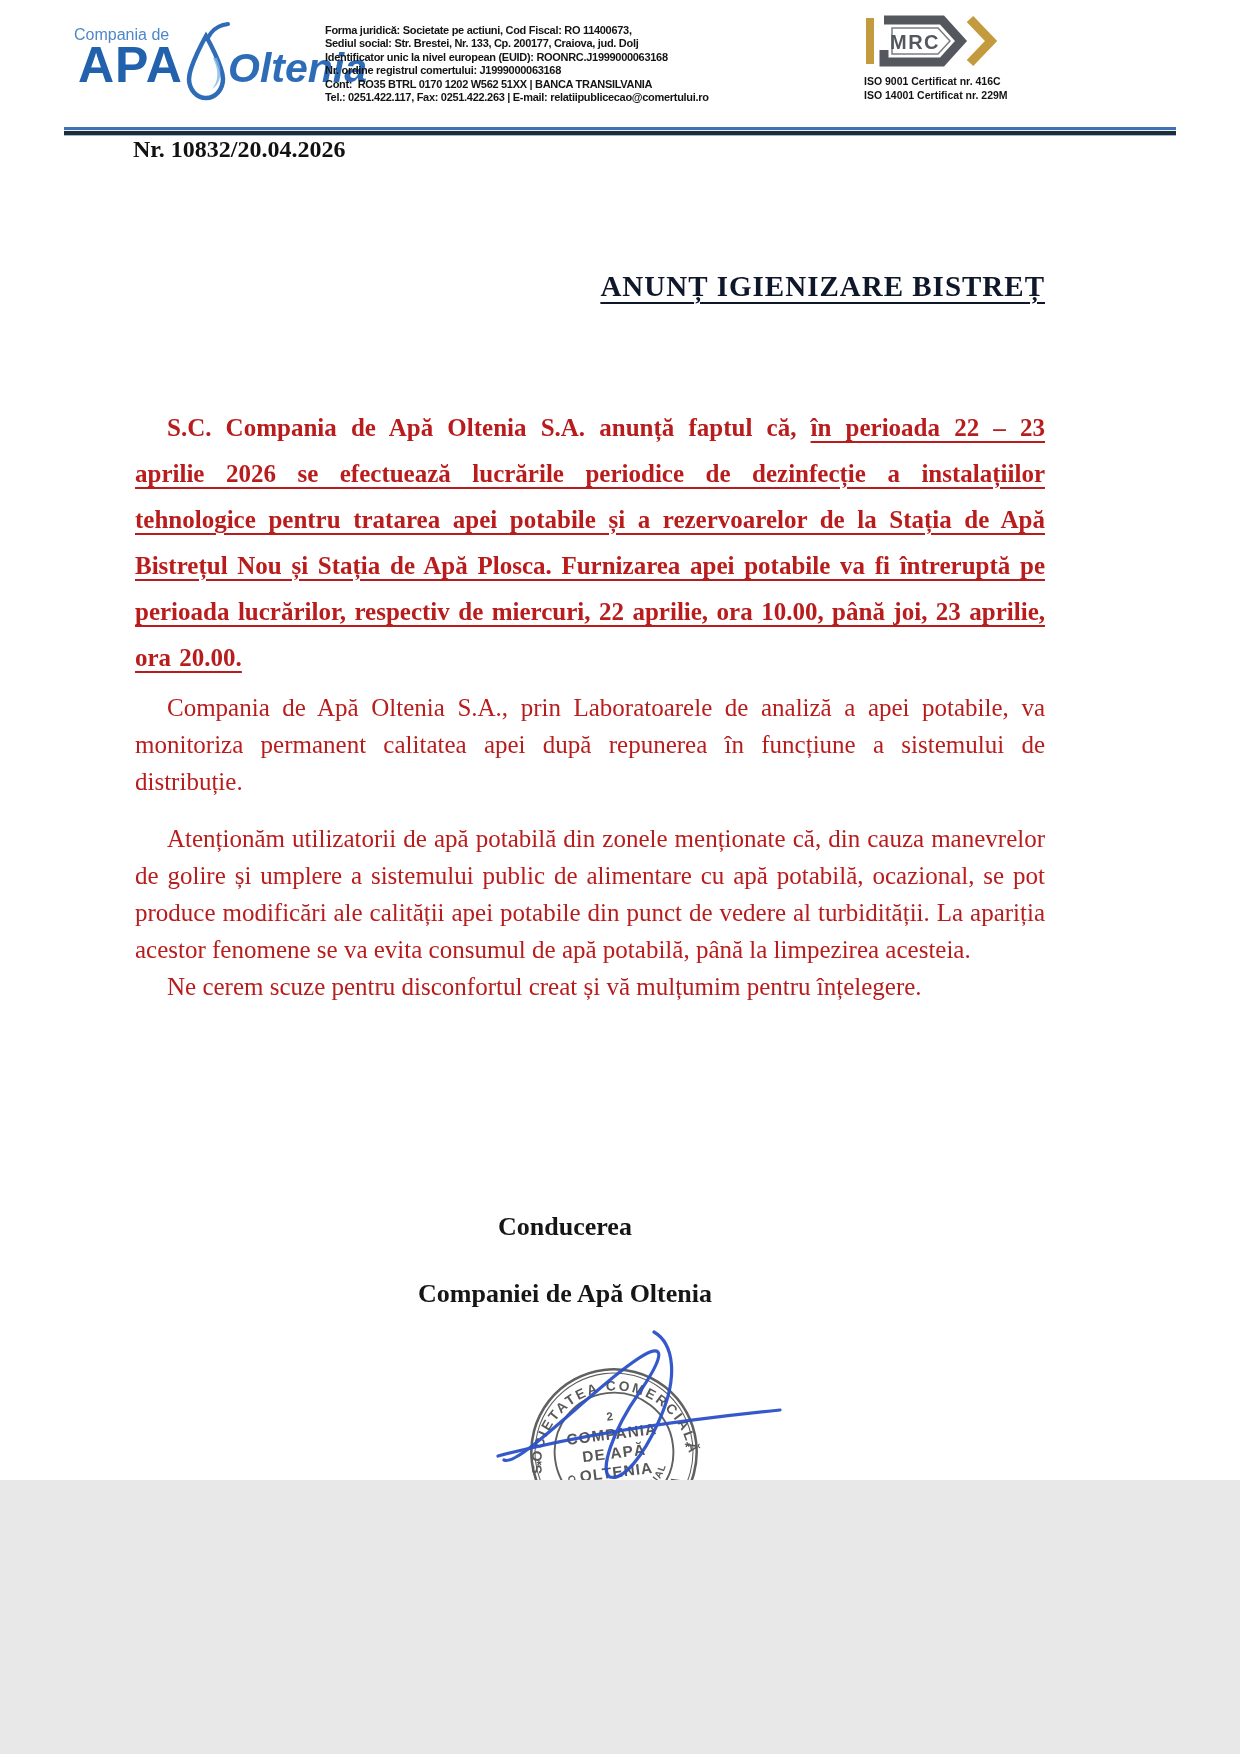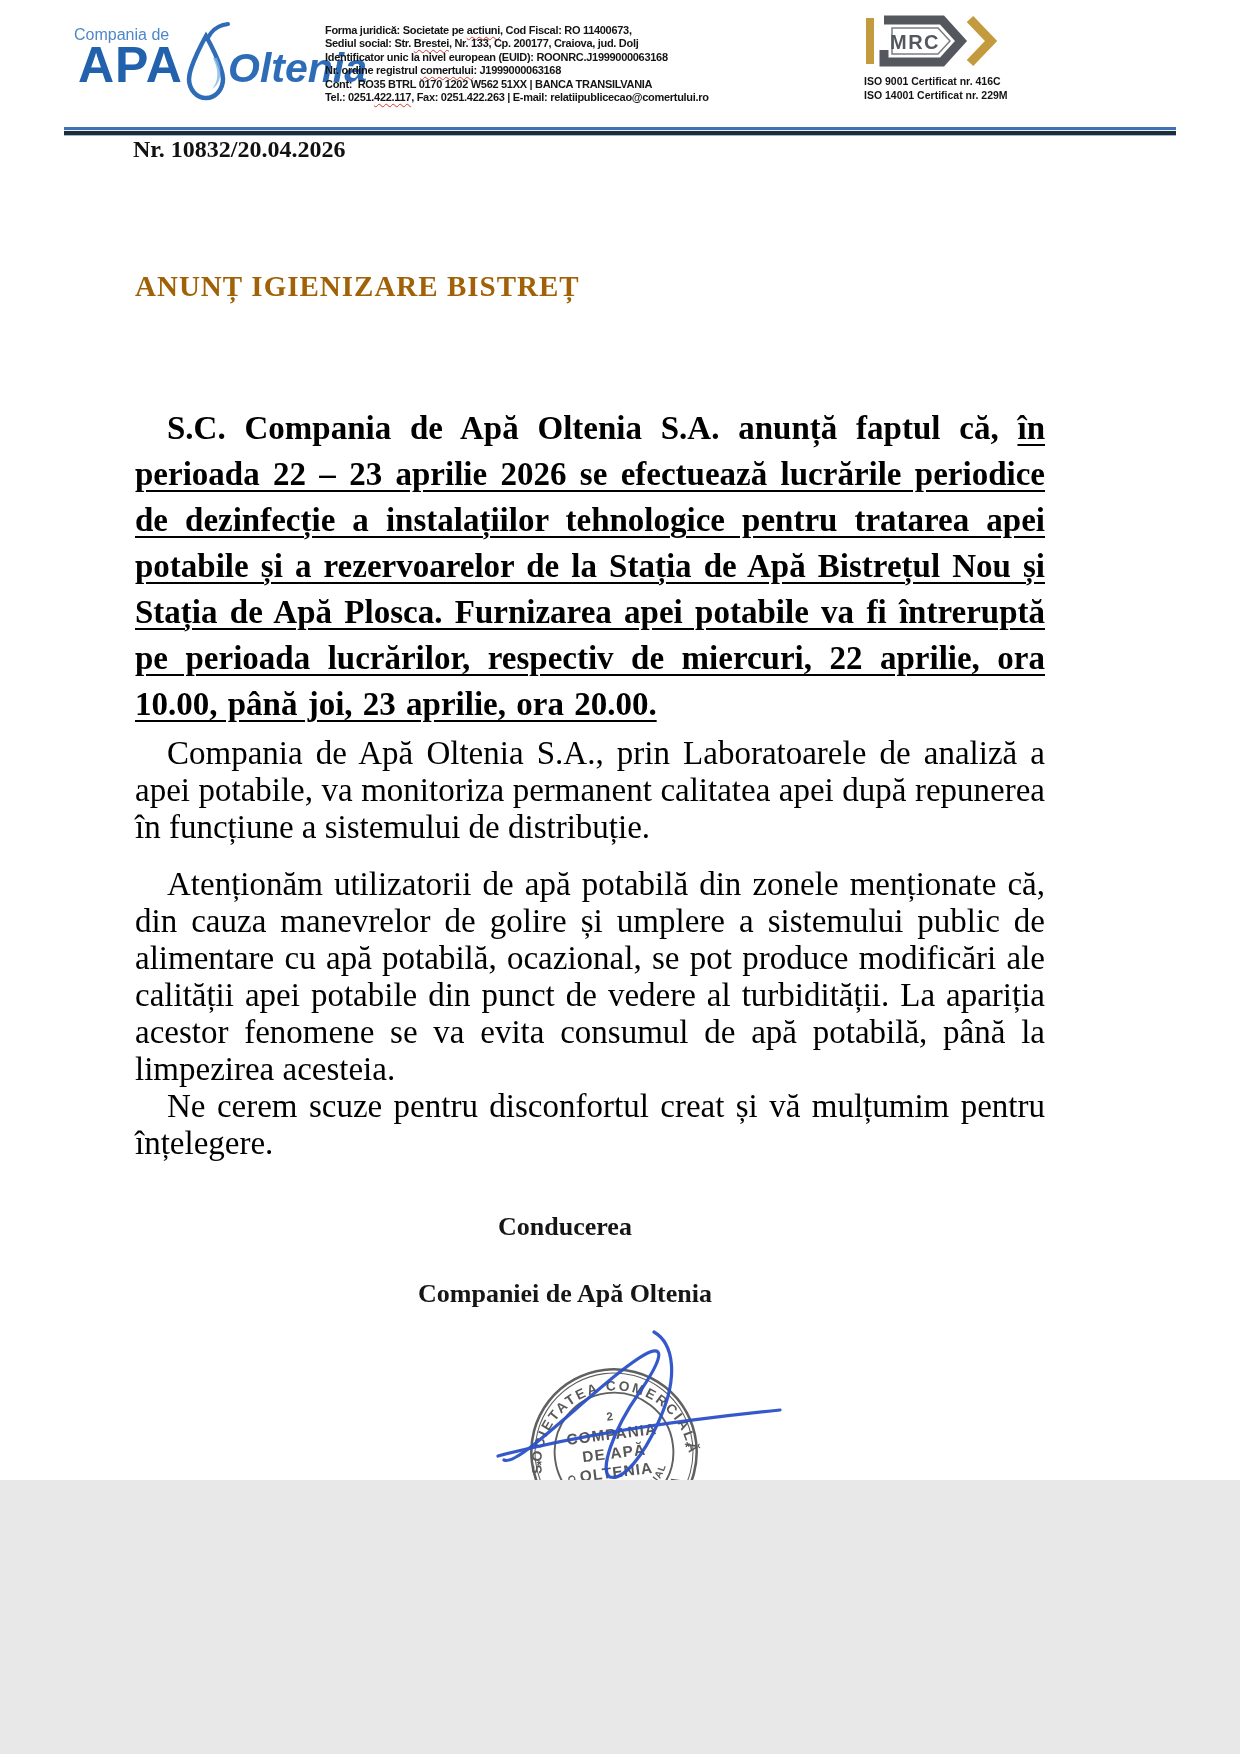--- a/index.html
+++ b/index.html
@@ -12,37 +12,37 @@
   .logo-top{position:absolute;left:4px;top:12px;font:16px "Liberation Sans",sans-serif;color:#4e87c6;}
   .logo-apa{position:absolute;left:8px;top:26px;font:900 50px/50px "Liberation Sans",sans-serif;
             color:#2261ab;letter-spacing:1px;}
   .logo-drop{position:absolute;left:112px;top:4px;}
   .logo-oltenia{position:absolute;left:158px;top:34px;font:italic 700 41px/41px "Liberation Sans",sans-serif;
             color:#2f6cb8;letter-spacing:0px;}
 
   .details{position:absolute;left:325px;top:24px;width:530px;
            font:bold 11px/13.4px "Liberation Sans",sans-serif;color:#141414;letter-spacing:-0.3px;}
   .d-line{white-space:pre;}
-  .sp{text-decoration:underline;text-decoration-style:wavy;text-decoration-color:#d23b33;
+  .sp{text-decoration-style:wavy;text-decoration-color:#d23b33;
       text-decoration-thickness:1px;text-underline-offset:2px;}
 
   .cert{position:absolute;left:858px;top:10px;width:300px;}
   .cert svg{display:block;margin-left:6px;}
   .iso{font:bold 10.5px/14px "Liberation Sans",sans-serif;color:#141414;margin-left:6px;}
 
   
   .rule{position:absolute;left:64px;top:127px;width:1112px;height:9px;
         background:linear-gradient(#3c74b5 0 3px,#e9eef5 3px 4px,#222c38 4px 8px,#9db9d8 8px 9px);}
   .doc-number{position:absolute;left:133px;top:136px;font:bold 24px "Liberation Serif",serif;color:#111;}
-  .title{position:absolute;left:135px;top:270px;width:910px;text-align:left;
-         font:bold 29px "Liberation Serif",serif;letter-spacing:1px;color:#a16207;
-         text-decoration-thickness:2px;text-underline-offset:6px;}
+  .title{position:absolute;left:135px;top:270px;width:910px;text-align:right;
+         font:bold 29px "Liberation Serif",serif;letter-spacing:1px;color:#0f172a;
+         text-decoration:underline;text-decoration-thickness:2px;text-underline-offset:6px;}
 
   
-  .body{position:absolute;left:135px;top:405px;width:910px;font-size:33px;color:#000000;}
+  .body{position:absolute;left:135px;top:405px;width:910px;font-size:25px;color:#b91c1c;}
   .body p{margin:0;text-align:justify;}
   .intro{font-weight:bold;line-height:46px;text-indent:32px;word-spacing:2px;}
   .u{text-decoration:underline;text-decoration-thickness:2px;text-underline-offset:5px;}
   .essential{font-weight:bold;line-height:40px;margin-top:18px !important;}
   .normal{line-height:37px;text-indent:32px;}
   .p1{margin-top:20px !important;}
   .p2{margin-top:8px !important;}
 
   
   .signoff{position:absolute;left:110px;top:1208px;width:910px;text-align:center;

